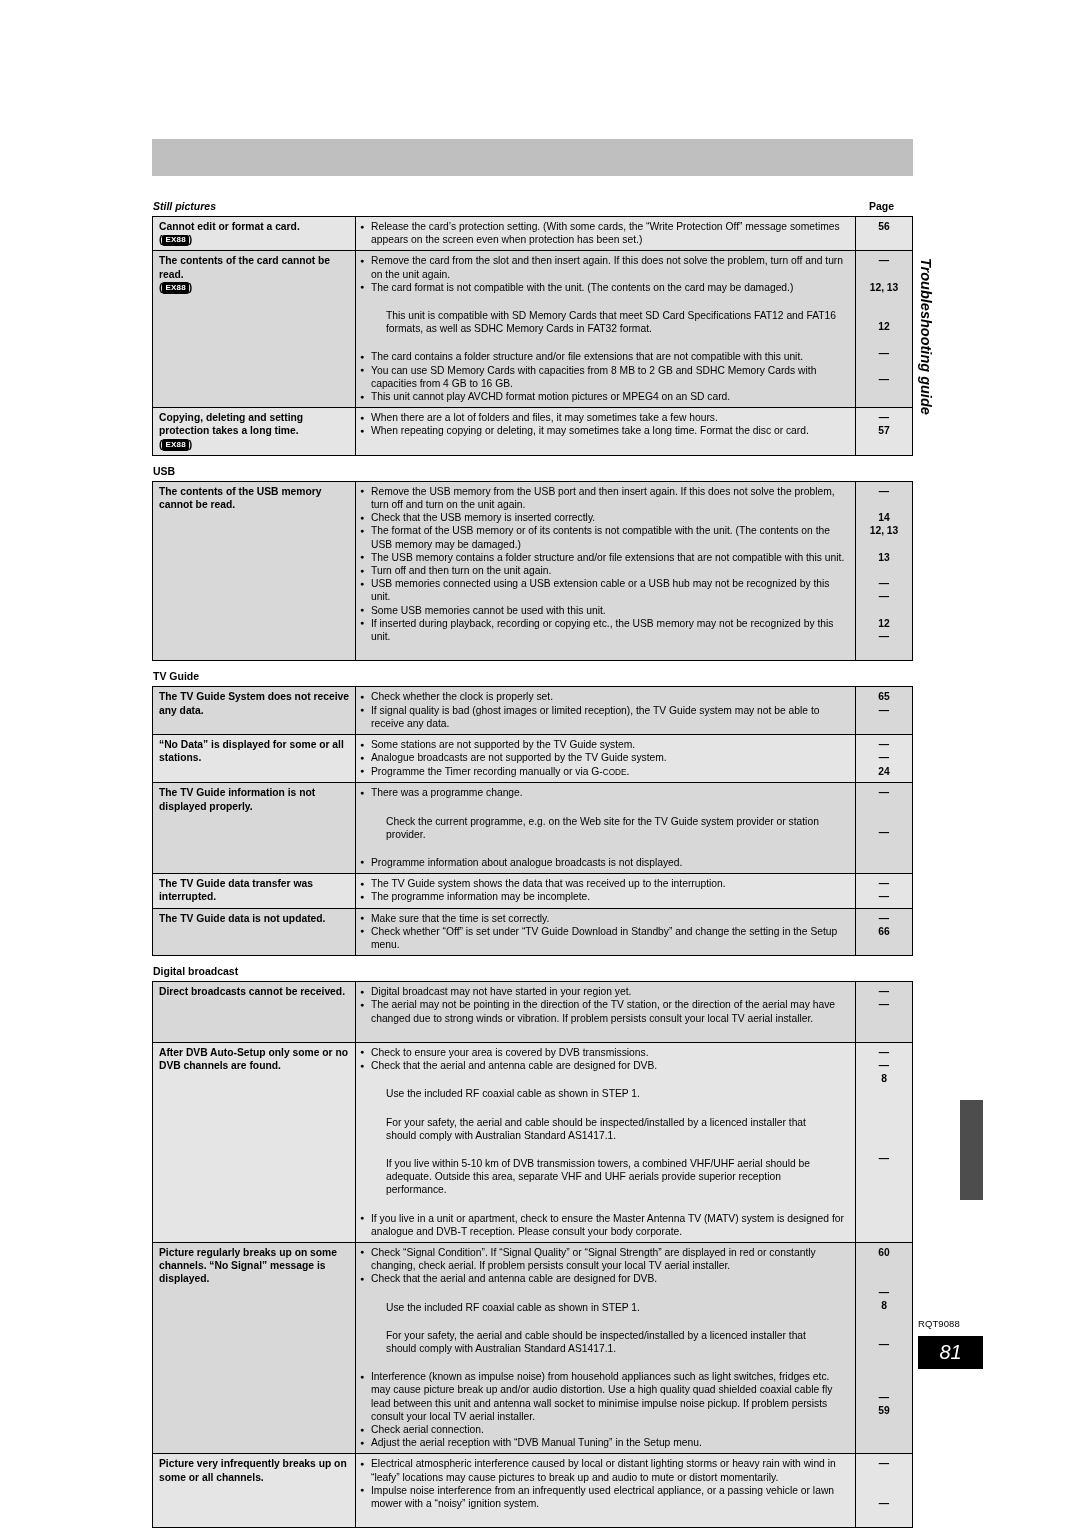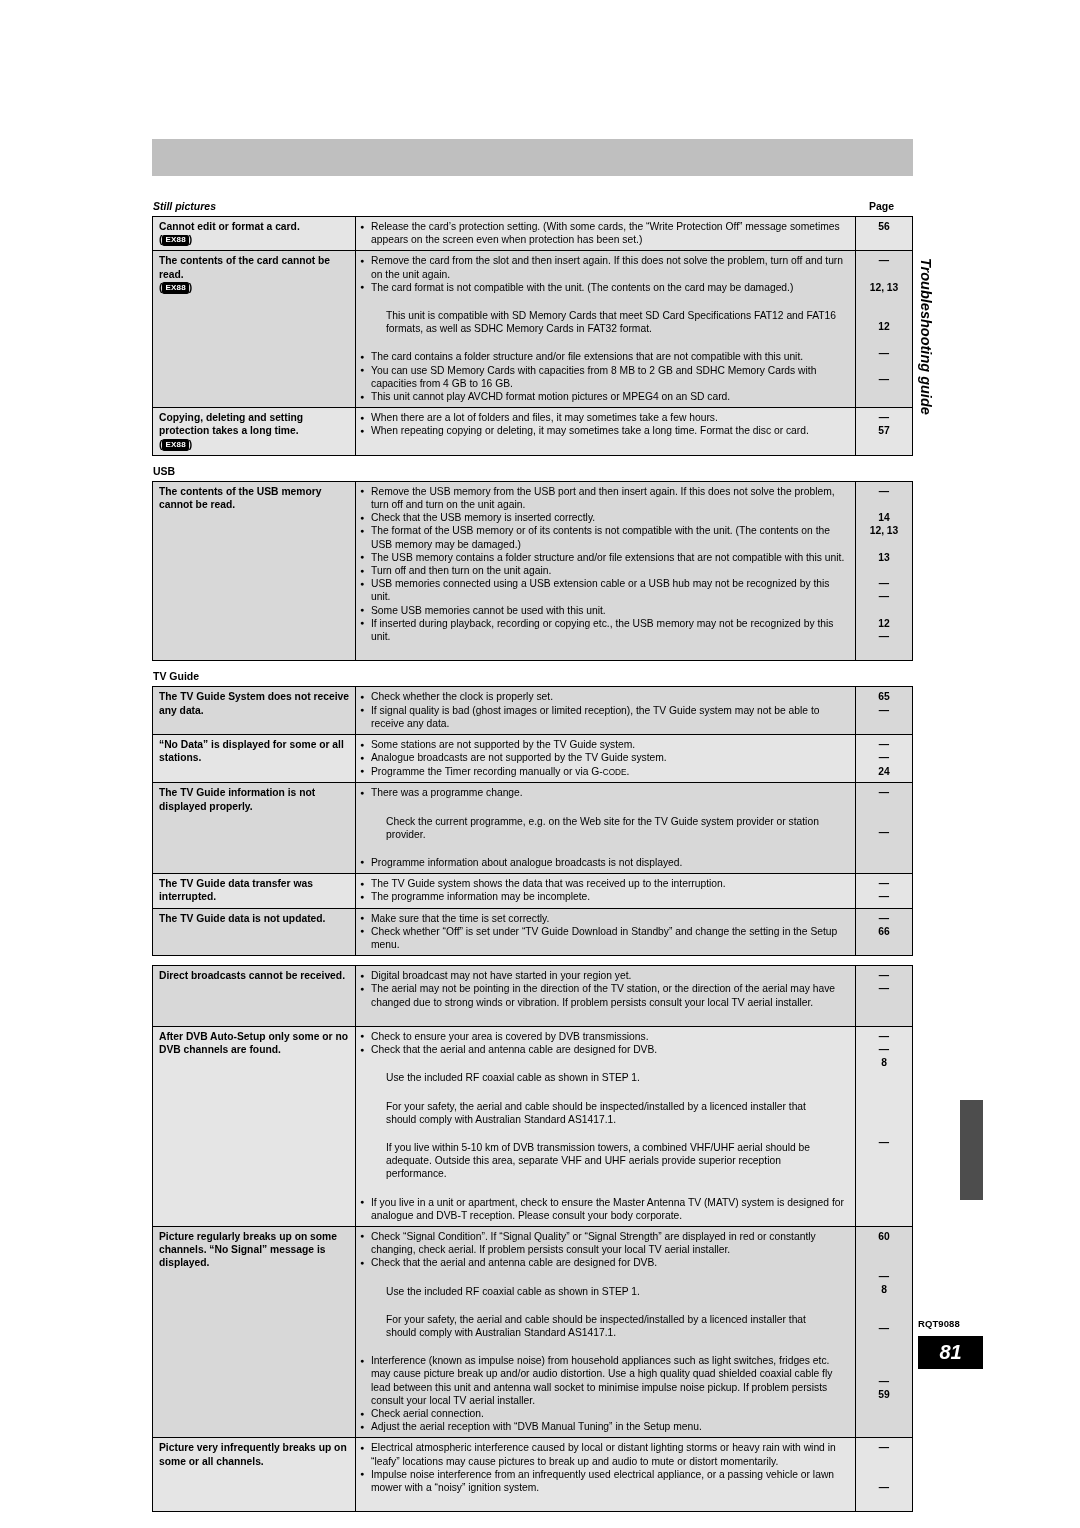--- a/index.html
+++ b/index.html
@@ -156,34 +156,34 @@
     height: 100px;
     background: #4d4d4d;
   }
 
   
   .footer-code {
     position: absolute;
     left: 918px;
     top: 1318px;
     font-size: 9.5px;
-    font-weight: bold;
+    font-weight: normal;
     letter-spacing: 0.1px;
   }
   .footer-page {
     position: absolute;
     left: 918px;
     top: 1336px;
     width: 65px;
     height: 33px;
     background: #000000;
     color: #ffffff;
     font-size: 20px;
     font-style: italic;
-    font-weight: bold;
+    font-weight: normal;
     text-align: center;
     line-height: 33px;
   }
 </style>
 </head>
 <body>
 
 <div class="top-banner"></div>
 
 <div class="content" id="content-root">
@@ -402,20 +402,21 @@
           <td class="shade">
             <div class="pgn">
               <div>—</div>
               <div>66</div>
               <div class="sp">—</div>
             </div>
           </td>
         </tr>
       </tbody>
     </table>
+    <div class="sec-head-plain">Digital broadcast</div>
     <table class="tg">
       <colgroup>
         <col class="c-sym">
         <col class="c-body">
         <col class="c-page">
       </colgroup>
       <tbody>
         <tr>
           <td class="shade">
             <div class="sym"><span>Direct broadcasts cannot be received.</span></div>

